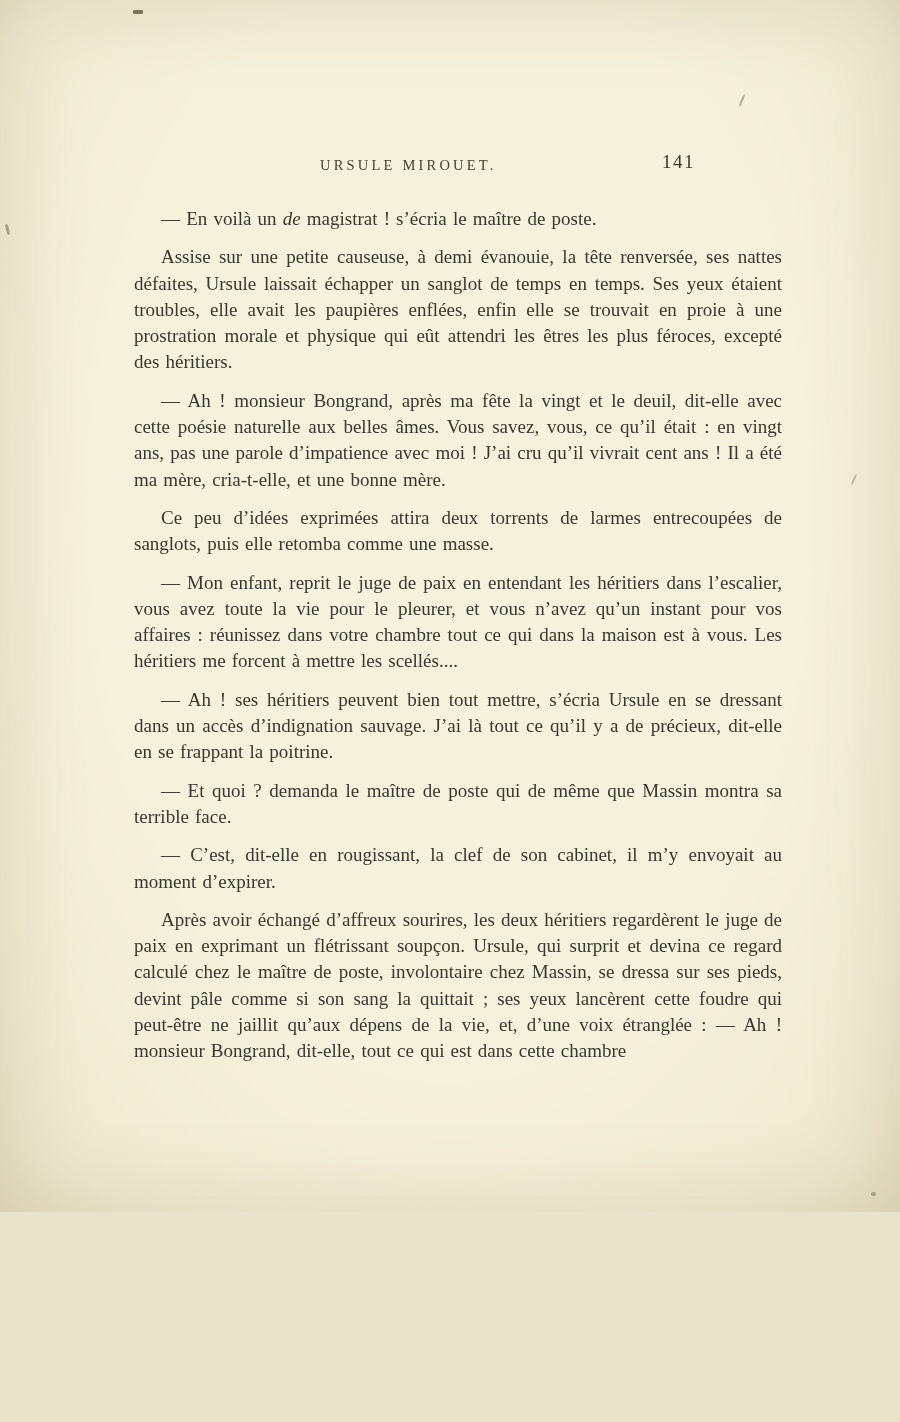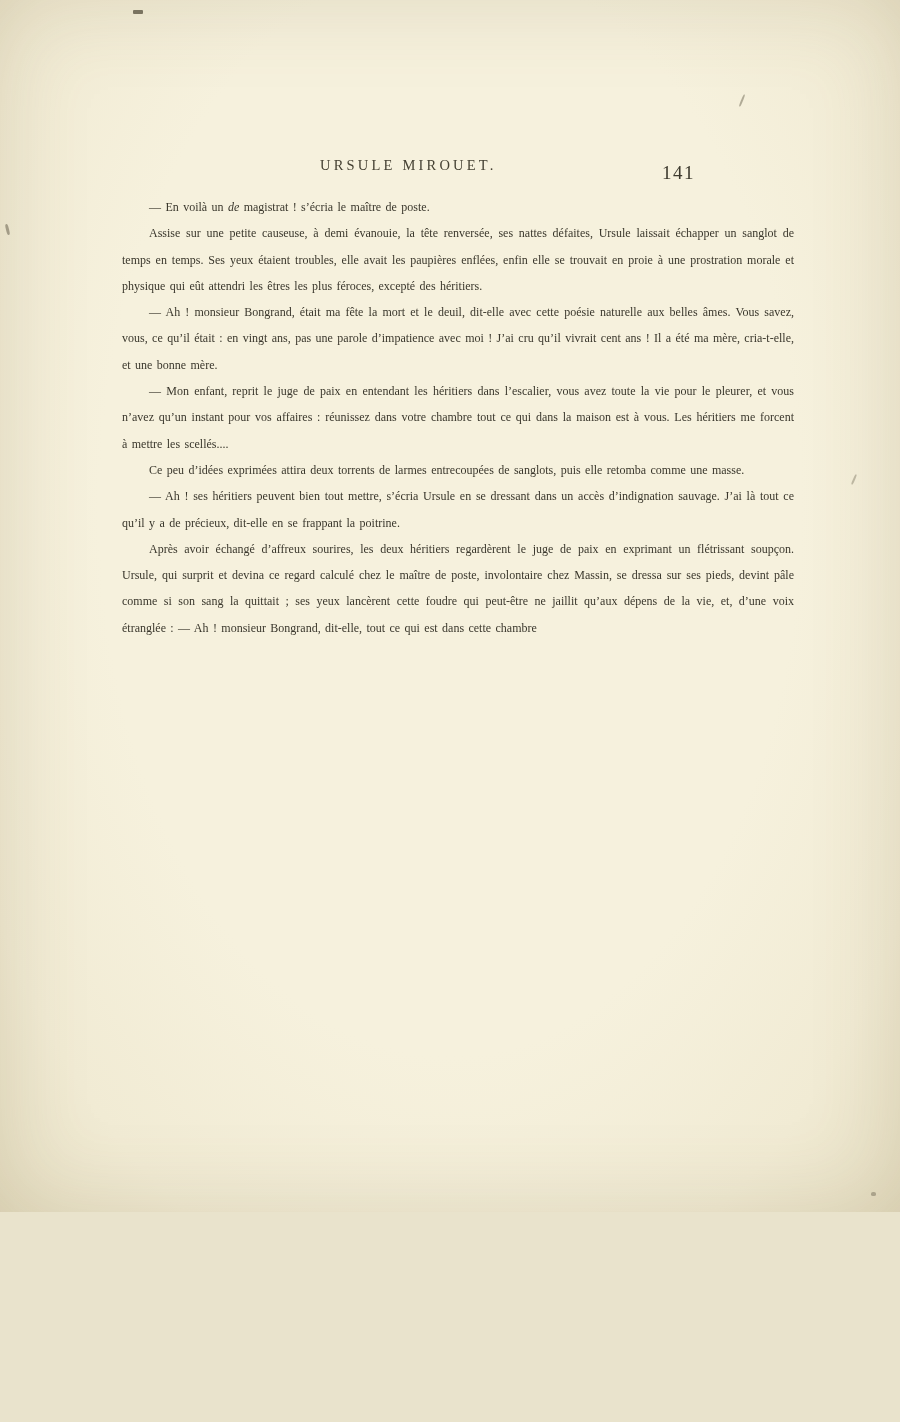--- a/index.html
+++ b/index.html
@@ -27,30 +27,30 @@
   }
   .running-title {
     position: absolute;
     left: 198px; top: 7px;
     font-size: 14.5px;
     letter-spacing: 3.2px;
     color: #454133;
   }
   .page-number {
     position: absolute;
-    left: 540px; top: 12px;
+    left: 540px; top: 1px;
     font-size: 19px;
     letter-spacing: 1.5px;
     color: #3c392d;
   }
   .page-body p {
-    margin: 0;
+    margin: 12px;
     text-align: justify;
     text-indent: 27px;
-    font-size: 12px;
+    font-size: 19px;
     line-height: 26.3px;
     word-spacing: 1.4px;
     color: #3a372c;
   }
   .page-body p em { font-style: italic; }
   .speck {
     position: absolute;
     background: #5d5643;
     opacity: 0.55;
     border-radius: 40%;
@@ -75,21 +75,23 @@
   <div class="text-block">
 
     <div class="page-header">
       <span class="running-title">URSULE MIROUET.</span>
       <span class="page-number">141</span>
     </div>
 
     <div class="page-body">
       <p><span>— En voilà un </span><em>de</em><span> magistrat ! s’écria le maître de poste.</span></p>
       <p>Assise sur une petite causeuse, à demi évanouie, la tête renversée, ses nattes défaites, Ursule laissait échapper un sanglot de temps en temps. Ses yeux étaient troubles, elle avait les paupières enflées, enfin elle se trouvait en proie à une prostration morale et physique qui eût attendri les êtres les plus féroces, excepté des héritiers.</p>
-      <p>— Ah ! monsieur Bongrand, était ma fête la mort et le deuil, dit-elle avec cette poésie naturelle aux belles âmes. Vous savez, vous, ce qu’il était : en vingt ans, pas une parole d’impatience avec moi ! J’ai cru qu’il vivrait cent ans ! Il a été ma mère, cria-t-elle, et une bonne mère.</p>
+      <p>— Ah ! monsieur Bongrand, après ma fête la vingt et le deuil, dit-elle avec cette poésie naturelle aux belles âmes. Vous savez, vous, ce qu’il était : en vingt ans, pas une parole d’impatience avec moi ! J’ai cru qu’il vivrait cent ans ! Il a été ma mère, cria-t-elle, et une bonne mère.</p>
+      <p>Ce peu d’idées exprimées attira deux torrents de larmes entrecoupées de sanglots, puis elle retomba comme une masse.</p>
       <p>— Mon enfant, reprit le juge de paix en entendant les héritiers dans l’escalier, vous avez toute la vie pour le pleurer, et vous n’avez qu’un instant pour vos affaires : réunissez dans votre chambre tout ce qui dans la maison est à vous. Les héritiers me forcent à mettre les scellés....</p>
-      <p>Ce peu d’idées exprimées attira deux torrents de larmes entrecoupées de sanglots, puis elle retomba comme une masse.</p>
       <p>— Ah ! ses héritiers peuvent bien tout mettre, s’écria Ursule en se dressant dans un accès d’indignation sauvage. J’ai là tout ce qu’il y a de précieux, dit-elle en se frappant la poitrine.</p>
+      <p>— Et quoi ? demanda le maître de poste qui de même que Massin montra sa terrible face.</p>
+      <p>— C’est, dit-elle en rougissant, la clef de son cabinet, il m’y envoyait au moment d’expirer.</p>
       <p>Après avoir échangé d’affreux sourires, les deux héritiers regardèrent le juge de paix en exprimant un flétrissant soupçon. Ursule, qui surprit et devina ce regard calculé chez le maître de poste, involontaire chez Massin, se dressa sur ses pieds, devint pâle comme si son sang la quittait ; ses yeux lancèrent cette foudre qui peut-être ne jaillit qu’aux dépens de la vie, et, d’une voix étranglée : — Ah ! monsieur Bongrand, dit-elle, tout ce qui est dans cette chambre</p>
     </div>
 
   </div>
 </div>
 
 </body></html>

